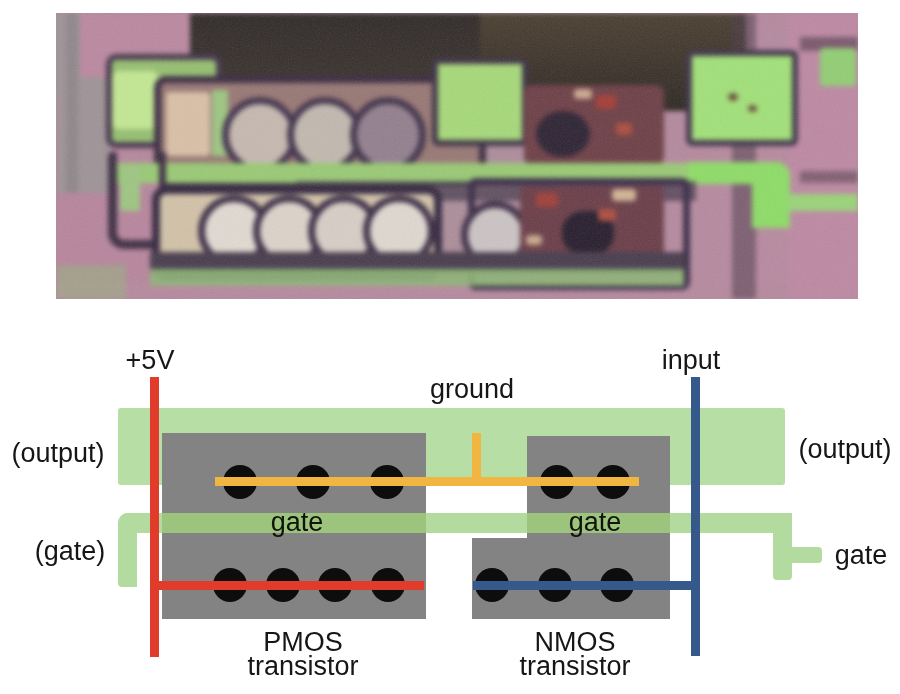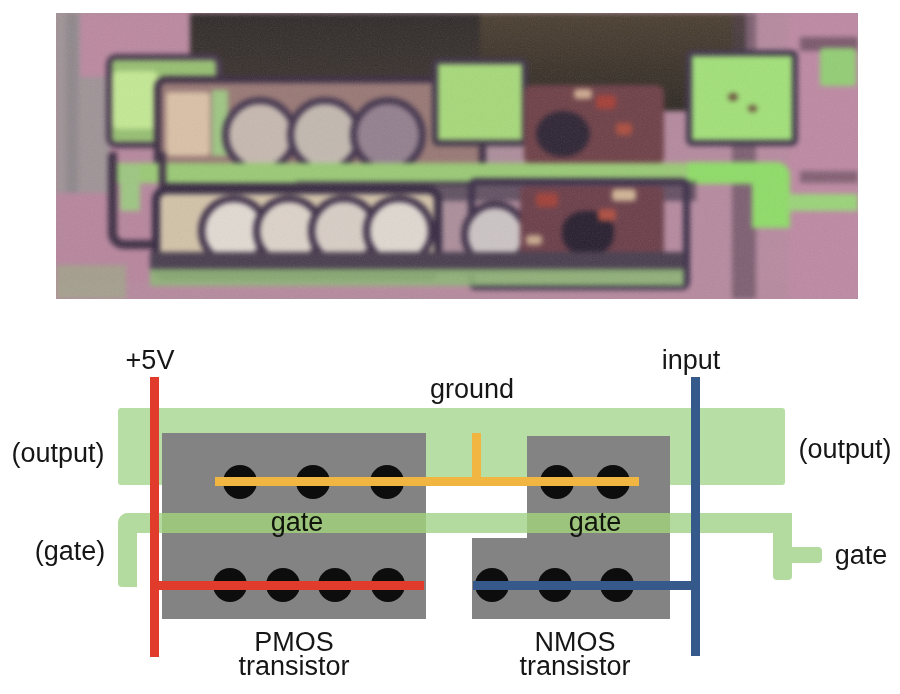--- a/index.html
+++ b/index.html
@@ -140,21 +140,21 @@
 
   <div class="label" style="left:150px;top:346px;">+5V</div>
   <div class="label" style="left:472px;top:375px;">ground</div>
   <div class="label" style="left:691px;top:346px;">input</div>
   <div class="label" style="left:58px;top:439px;">(output)</div>
   <div class="label" style="left:845px;top:435px;">(output)</div>
   <div class="label" style="left:70px;top:537px;">(gate)</div>
   <div class="label" style="left:861px;top:541px;">gate</div>
   <div class="label" style="left:297px;top:508px;color:#10140a;">gate</div>
   <div class="label" style="left:595px;top:508px;color:#10140a;">gate</div>
-  <div class="label" style="left:294px;top:630px;line-height:24px;">
+  <div class="label" style="left:303px;top:630px;line-height:24px;">
     <span>PMOS</span><br>
     <span>transistor</span>
   </div>
   <div class="label" style="left:575px;top:630px;line-height:24px;">
     <span>NMOS</span><br>
     <span>transistor</span>
   </div>
 
 </div>
 

